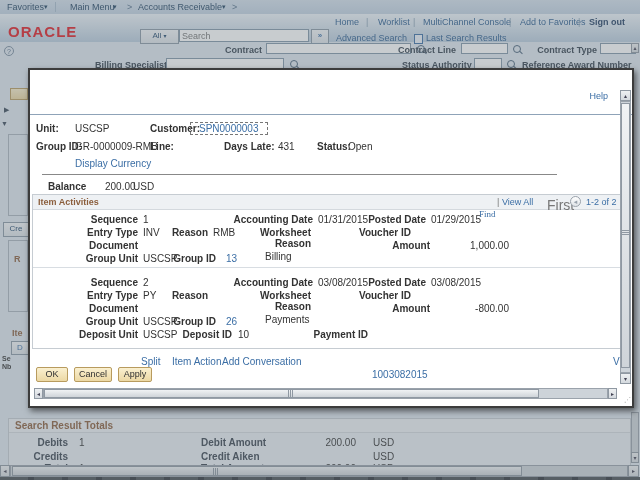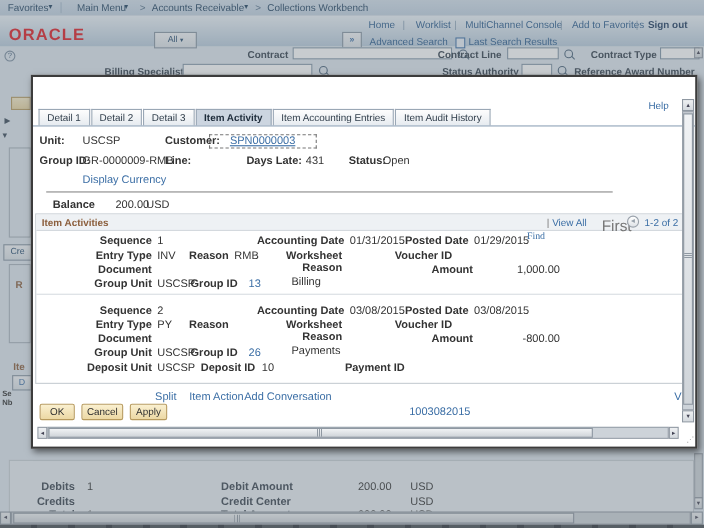--- a/index.html
+++ b/index.html
@@ -38,21 +38,21 @@
   .tab{display:inline-block;padding:2px 7px;margin-right:1px;background:linear-gradient(#fdfdfd,#e6ebf0);border:1px solid #9aa7b5;border-bottom:none;font-size:9px;color:#33404d;cursor:pointer;}
   .tab.active{background:#ccd5e0;font-weight:bold;color:#1d2b3a;}
   .tabrule{left:0;top:44px;width:602px;height:0;border-top:1px solid #8fa3b8;}
   .lbl{font-weight:bold;color:#333;}
   .val{color:#333;}
   .ralign{text-align:right;}
   .grpbox{border:1px solid #c6ccd2;background:#fff;}
   .grphdr{background:#eef1f4;border-bottom:1px solid #d4d9de;}
   .circbtn{width:11px;height:11px;border:1px solid #9aa2ab;border-radius:50%;background:linear-gradient(#fff,#dfe3e7);font-size:7px;color:#98a2ac;text-align:center;line-height:10px;box-sizing:border-box;}
   .btn{background:linear-gradient(#faf0d0,#ecd8a4);border:1px solid #b89b5e;border-radius:2px;font-size:9px;color:#2f2f2f;text-align:center;line-height:13px;cursor:pointer;box-sizing:border-box;}
-  .dotted{border:1px dashed #777;padding:0 18px;text-decoration:underline;}
+  .dotted{border:1px dashed #777;padding:0 8px;}
   .custname{border-bottom:1px dotted #888;}
   .gray{color:#777;}
   .tiny{font-size:7px;}
   .totlbl{font-weight:bold;color:#3a4450;}
   .darkstrip{background:repeating-linear-gradient(90deg,#4a4f55 0 28px,#30343a 28px 34px);}
 </style>
 </head>
 <body>
 
 <div class="screen">
@@ -60,37 +60,37 @@
   <div class="abs crumbbar">
     <span class="abs" style="left:7px;top:0;">Favorites</span>
     <span class="abs" style="left:44px;top:0;font-size:7px;">▾</span>
     <span class="abs" style="left:55px;top:2px;height:10px;border-left:1px solid #a8bccd;"></span>
     <span class="abs" style="left:70px;top:0;">Main Menu</span>
     <span class="abs" style="left:113px;top:0;font-size:7px;">▾</span>
     <span class="abs" style="left:127px;top:0;color:#55708a;">&gt;</span>
     <span class="abs" style="left:138px;top:0;">Accounts Receivable</span>
     <span class="abs" style="left:222px;top:0;font-size:7px;">▾</span>
     <span class="abs" style="left:232px;top:0;color:#55708a;">&gt;</span>
-    <span class="abs" style="left:243px;top:0;">Collections Workbench</span>
   </div>
 
   <div class="abs hdr">
     <span class="abs logo" style="left:8px;top:9px;">ORACLE</span>
 
     <span class="abs navlink" style="left:335px;top:3px;">Home</span>
     <span class="abs navsep" style="left:366px;top:3px;">|</span>
     <span class="abs navlink" style="left:378px;top:3px;text-align:right;">Worklist</span>
     <span class="abs navsep" style="left:413px;top:3px;">|</span>
     <span class="abs navlink" style="left:423px;top:3px;">MultiChannel Console</span>
     <span class="abs navsep" style="left:509px;top:3px;">|</span>
     <span class="abs navlink" style="left:520px;top:3px;">Add to Favorites</span>
     <span class="abs navsep" style="left:578px;top:3px;">|</span>
     <span class="abs signout" style="left:589px;top:3px;">Sign out</span>
 
     <span class="abs graybtn" style="left:140px;top:15px;width:37px;height:13px;line-height:12px;"><span>All</span> <span style="font-size:6px;">▾</span></span>
+    <input class="abs inputbox" style="left: 179px; top: 15px; width: 130px; height: 13px; font-size: 9px;" placeholder="Search">
     <span class="abs graybtn" style="left:311px;top:15px;width:16px;height:13px;line-height:12px;color:#3b6ea5;font-weight:bold;">»</span>
     <span class="abs navlink" style="left:336px;top:19px;">Advanced Search</span>
     <span class="abs" style="left:414px;top:20px;width:7px;height:8px;border:1px solid #3b6ea5;background:#eaf1f8;"></span>
     <span class="abs navlink" style="left:426px;top:19px;">Last Search Results</span>
   </div>
 
   <span class="abs" style="left:4px;top:46px;width:10px;height:10px;border:1px solid #7a8da0;border-radius:50%;font-size:7px;text-align:center;line-height:9px;color:#55708a;box-sizing:border-box;">?</span>
   <span class="abs flbl ralign" style="left:180px;top:45px;width:82px;">Contract</span>
   <input class="abs inputbox" style="left: 266px; top: 43px; width: 145px;">
   <span class="abs mag" style="left:417px;top:45px;"></span>
@@ -118,30 +118,33 @@
   <span class="abs brown" style="left:12px;top:328px;font-size:9px;">Ite</span>
   <span class="abs graybtn" style="left:11px;top:341px;width:16px;height:12px;line-height:11px;color:#3b6ea5;">D</span>
   <span class="abs tiny" style="left:2px;top:355px;font-weight:bold;">Se</span>
   <span class="abs tiny" style="left:2px;top:363px;font-weight:bold;">Nb</span>
 
   <span class="abs sbbtn" style="left:631px;top:43px;width:8px;height:10px;">▴</span>
   <span class="abs sbtrack" style="left:631px;top:412px;width:8px;height:41px;"></span>
   <span class="abs sbbtn" style="left:631px;top:452px;width:8px;height:11px;line-height:10px;">▾</span>
 
   <div class="abs grpbox" style="left:8px;top:418px;width:621px;height:48px;background:#e8edf2;">
+    <div class="abs grphdr" style="left:0;top:0;width:100%;height:13px;">
+      <span class="abs brown" style="left:6px;top:1px;">Search Result Totals</span>
+    </div>
 
     <span class="abs totlbl ralign" style="left:4px;top:18px;width:55px;">Debits</span>
     <span class="abs val" style="left:70px;top:18px;">1</span>
     <span class="abs totlbl" style="left:192px;top:18px;">Debit Amount</span>
     <span class="abs val ralign" style="left:282px;top:18px;width:65px;">200.00</span>
     <span class="abs val" style="left:364px;top:18px;">USD</span>
 
     <span class="abs totlbl ralign" style="left:4px;top:32px;width:55px;">Credits</span>
     <span class="abs val" style="left:70px;top:32px;"></span>
-    <span class="abs totlbl" style="left:192px;top:32px;">Credit Center</span>
+    <span class="abs totlbl" style="left:192px;top:32px;">Credit Aiken</span>
     <span class="abs val ralign" style="left:282px;top:32px;width:65px;"></span>
     <span class="abs val" style="left:364px;top:32px;">USD</span>
 
     <span class="abs totlbl ralign" style="left:4px;top:44px;width:55px;">Total</span>
     <span class="abs val" style="left:70px;top:44px;">1</span>
     <span class="abs totlbl" style="left:192px;top:44px;">Total Amount</span>
     <span class="abs val ralign" style="left:282px;top:44px;width:65px;">200.00</span>
     <span class="abs val" style="left:364px;top:44px;">USD</span>
   </div>
 
@@ -151,23 +154,20 @@
   <span class="abs griph" style="left:213px;top:468px;"></span>
   <span class="abs sbbtn" style="left:628px;top:465px;width:11px;height:12px;line-height:11px;">▸</span>
 
   <div class="abs darkstrip" style="left:0;top:477px;width:640px;height:3px;"></div>
 
   <div class="abs overlay"></div>
 
   <div class="abs modal">
     <span class="abs bluelink" style="right:24px;top:21px;font-size:9px;">Help</span>
 
-    <div class="abs" style="left:5px;top:29px;white-space:nowrap;">
-      <span class="tab">Detail 1</span><span class="tab">Detail 2</span><span class="tab">Detail 3</span><span class="tab active">Item Activity</span><span class="tab">Item Accounting Entries</span><span class="tab">Item Audit History</span>
-    </div>
     <div class="abs tabrule"></div>
 
     <span class="abs lbl" style="left:6px;top:53px;">Unit:</span>
     <span class="abs val" style="left:45px;top:53px;">USCSP</span>
     <span class="abs lbl" style="left:120px;top:53px;">Customer:</span>
     <span class="abs bluelink dotted" style="left:160px;top:52px;">SPN0000003</span>
     <span class="abs lbl" style="left:6px;top:71px;">Group ID:</span>
     <span class="abs val" style="left:45px;top:71px;">GR-0000009-RMB</span>
     <span class="abs lbl" style="left:120px;top:71px;">Line:</span>
     <span class="abs val" style="left:160px;top:71px;"></span>

